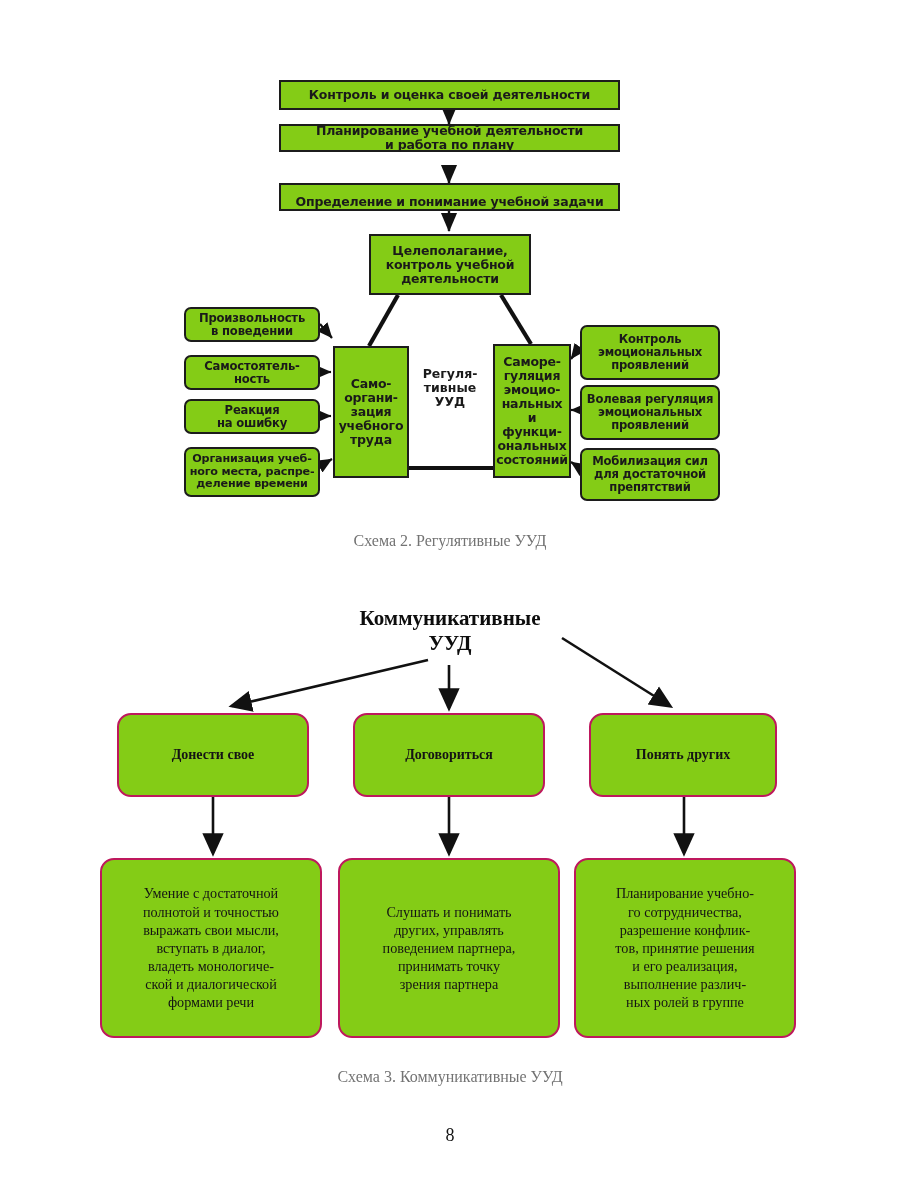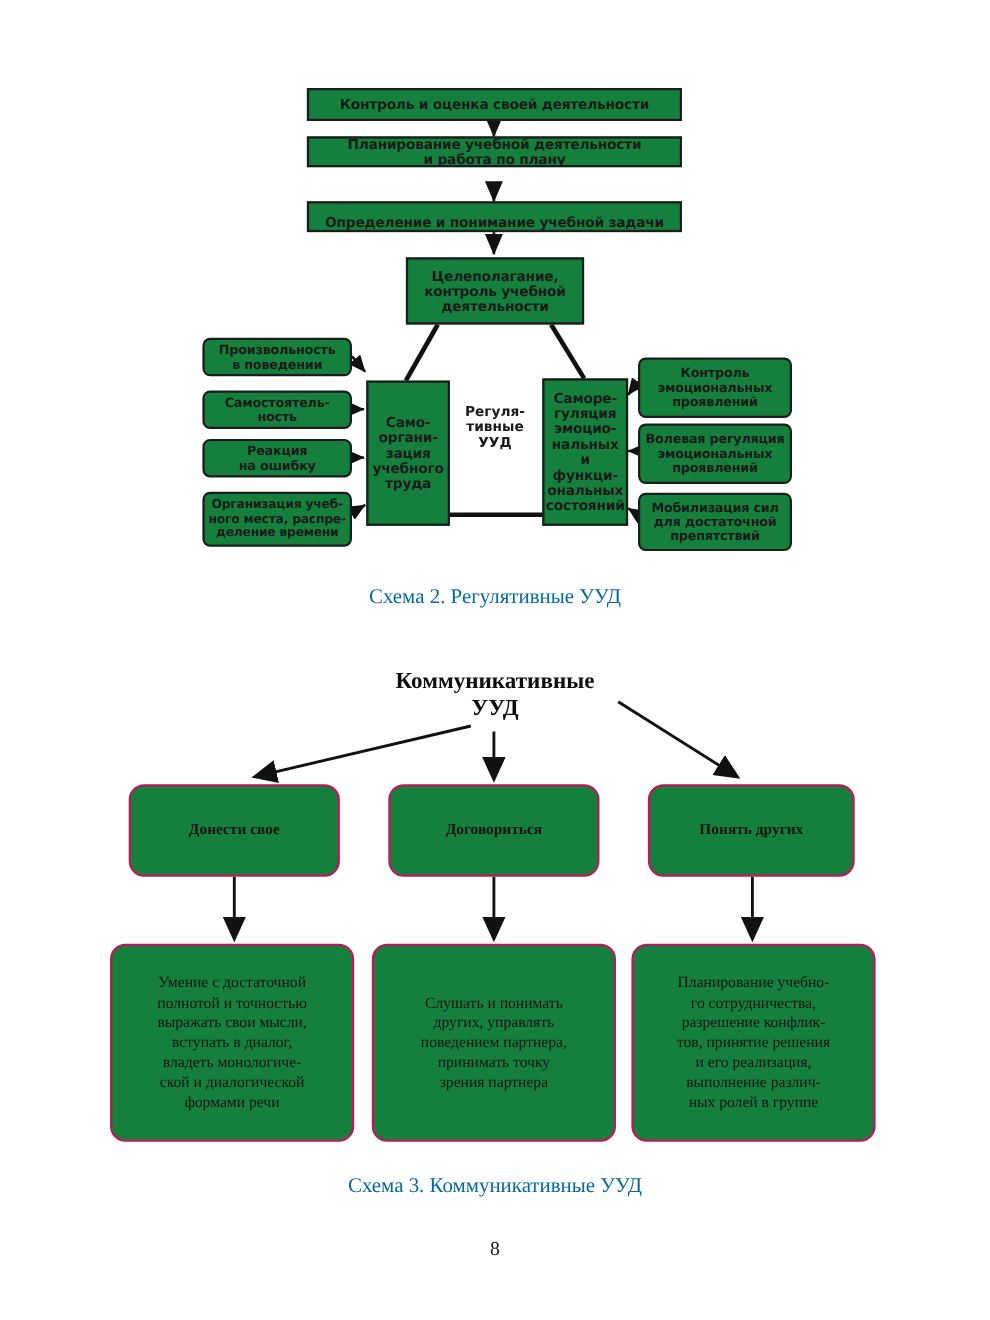--- a/index.html
+++ b/index.html
@@ -23,21 +23,21 @@
   }
 
   
   .node {
     position: absolute;
     box-sizing: border-box;
     display: flex;
     align-items: center;
     justify-content: center;
     text-align: center;
-    background: #15803d;
+    background: #84cc16;
     z-index: 3;
   }
 
   
   .s2 {
     font-family: "DejaVu Sans", sans-serif;
     font-weight: 700;
     color: #1a1a1a;
     border: 2px solid #1c1c1c;
     letter-spacing: -0.2px;
@@ -92,22 +92,22 @@
     color: #0d0d0d;
     text-align: center;
   }
 
   
   .caption {
     position: absolute;
     width: 100%;
     text-align: center;
     font-family: "Liberation Serif", serif;
-    font-size: 19px;
-    color: #0369a1;
+    font-size: 16px;
+    color: #737373;
   }
   .pageno {
     position: absolute;
     width: 100%;
     text-align: center;
     font-family: "Liberation Serif", serif;
     font-size: 18px;
     color: #141414;
   }
 

